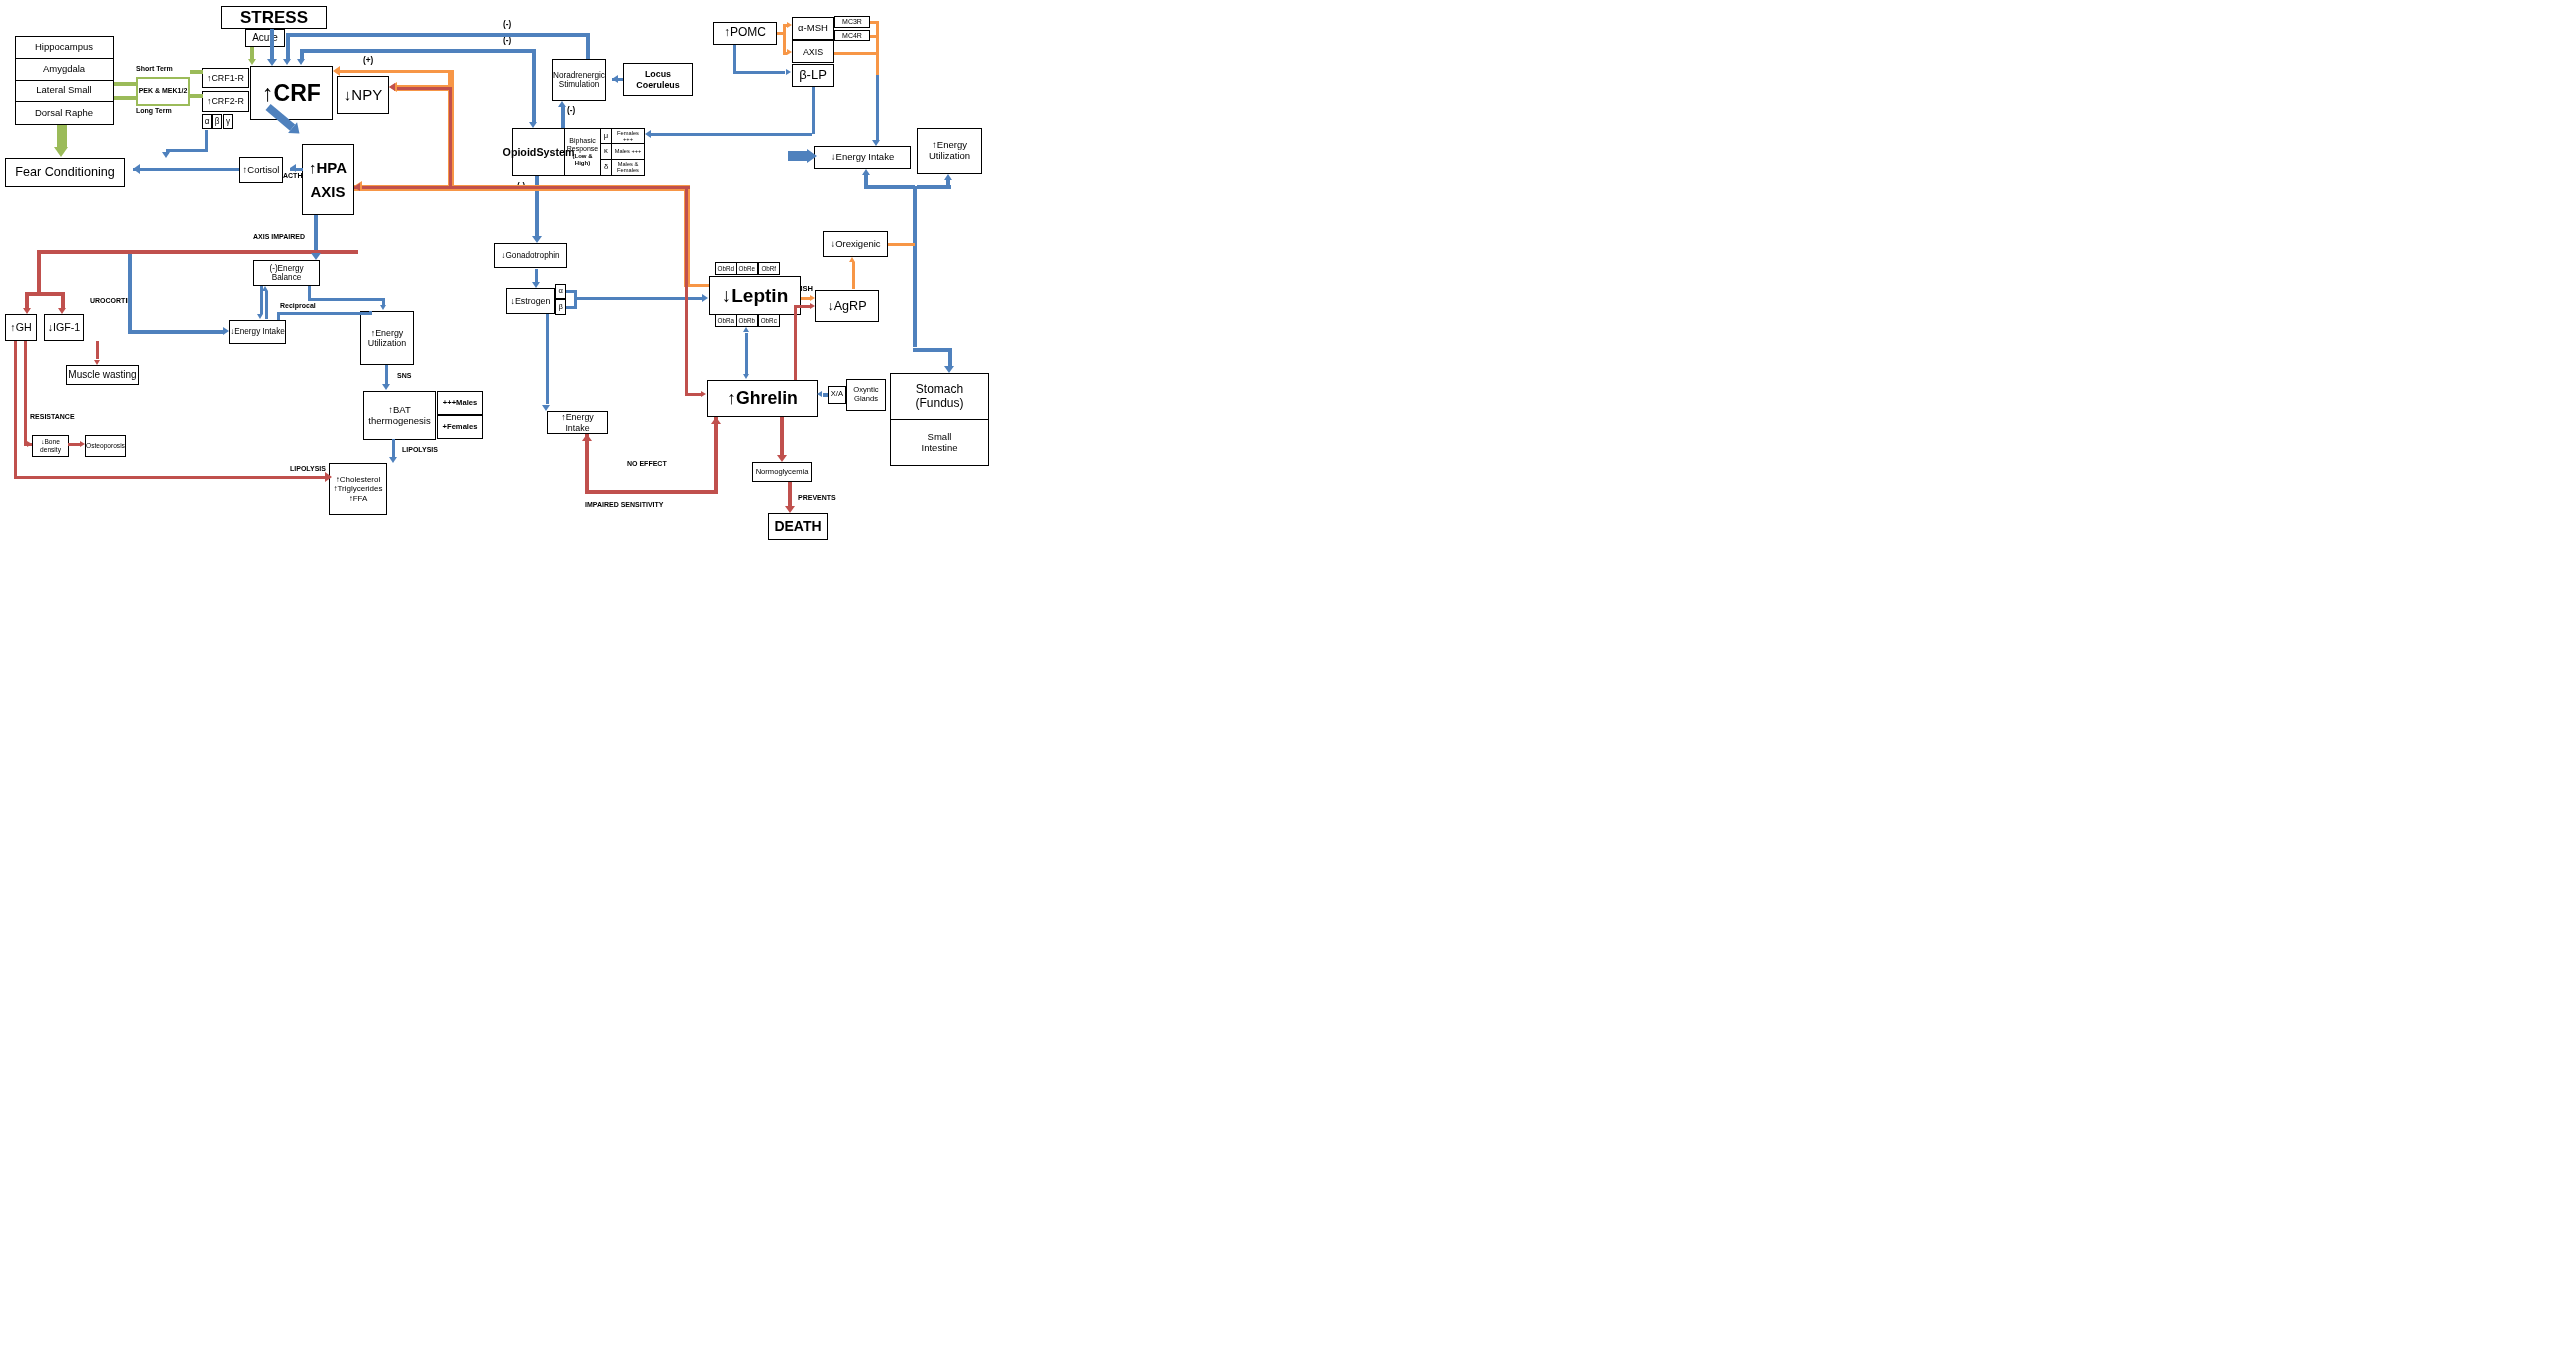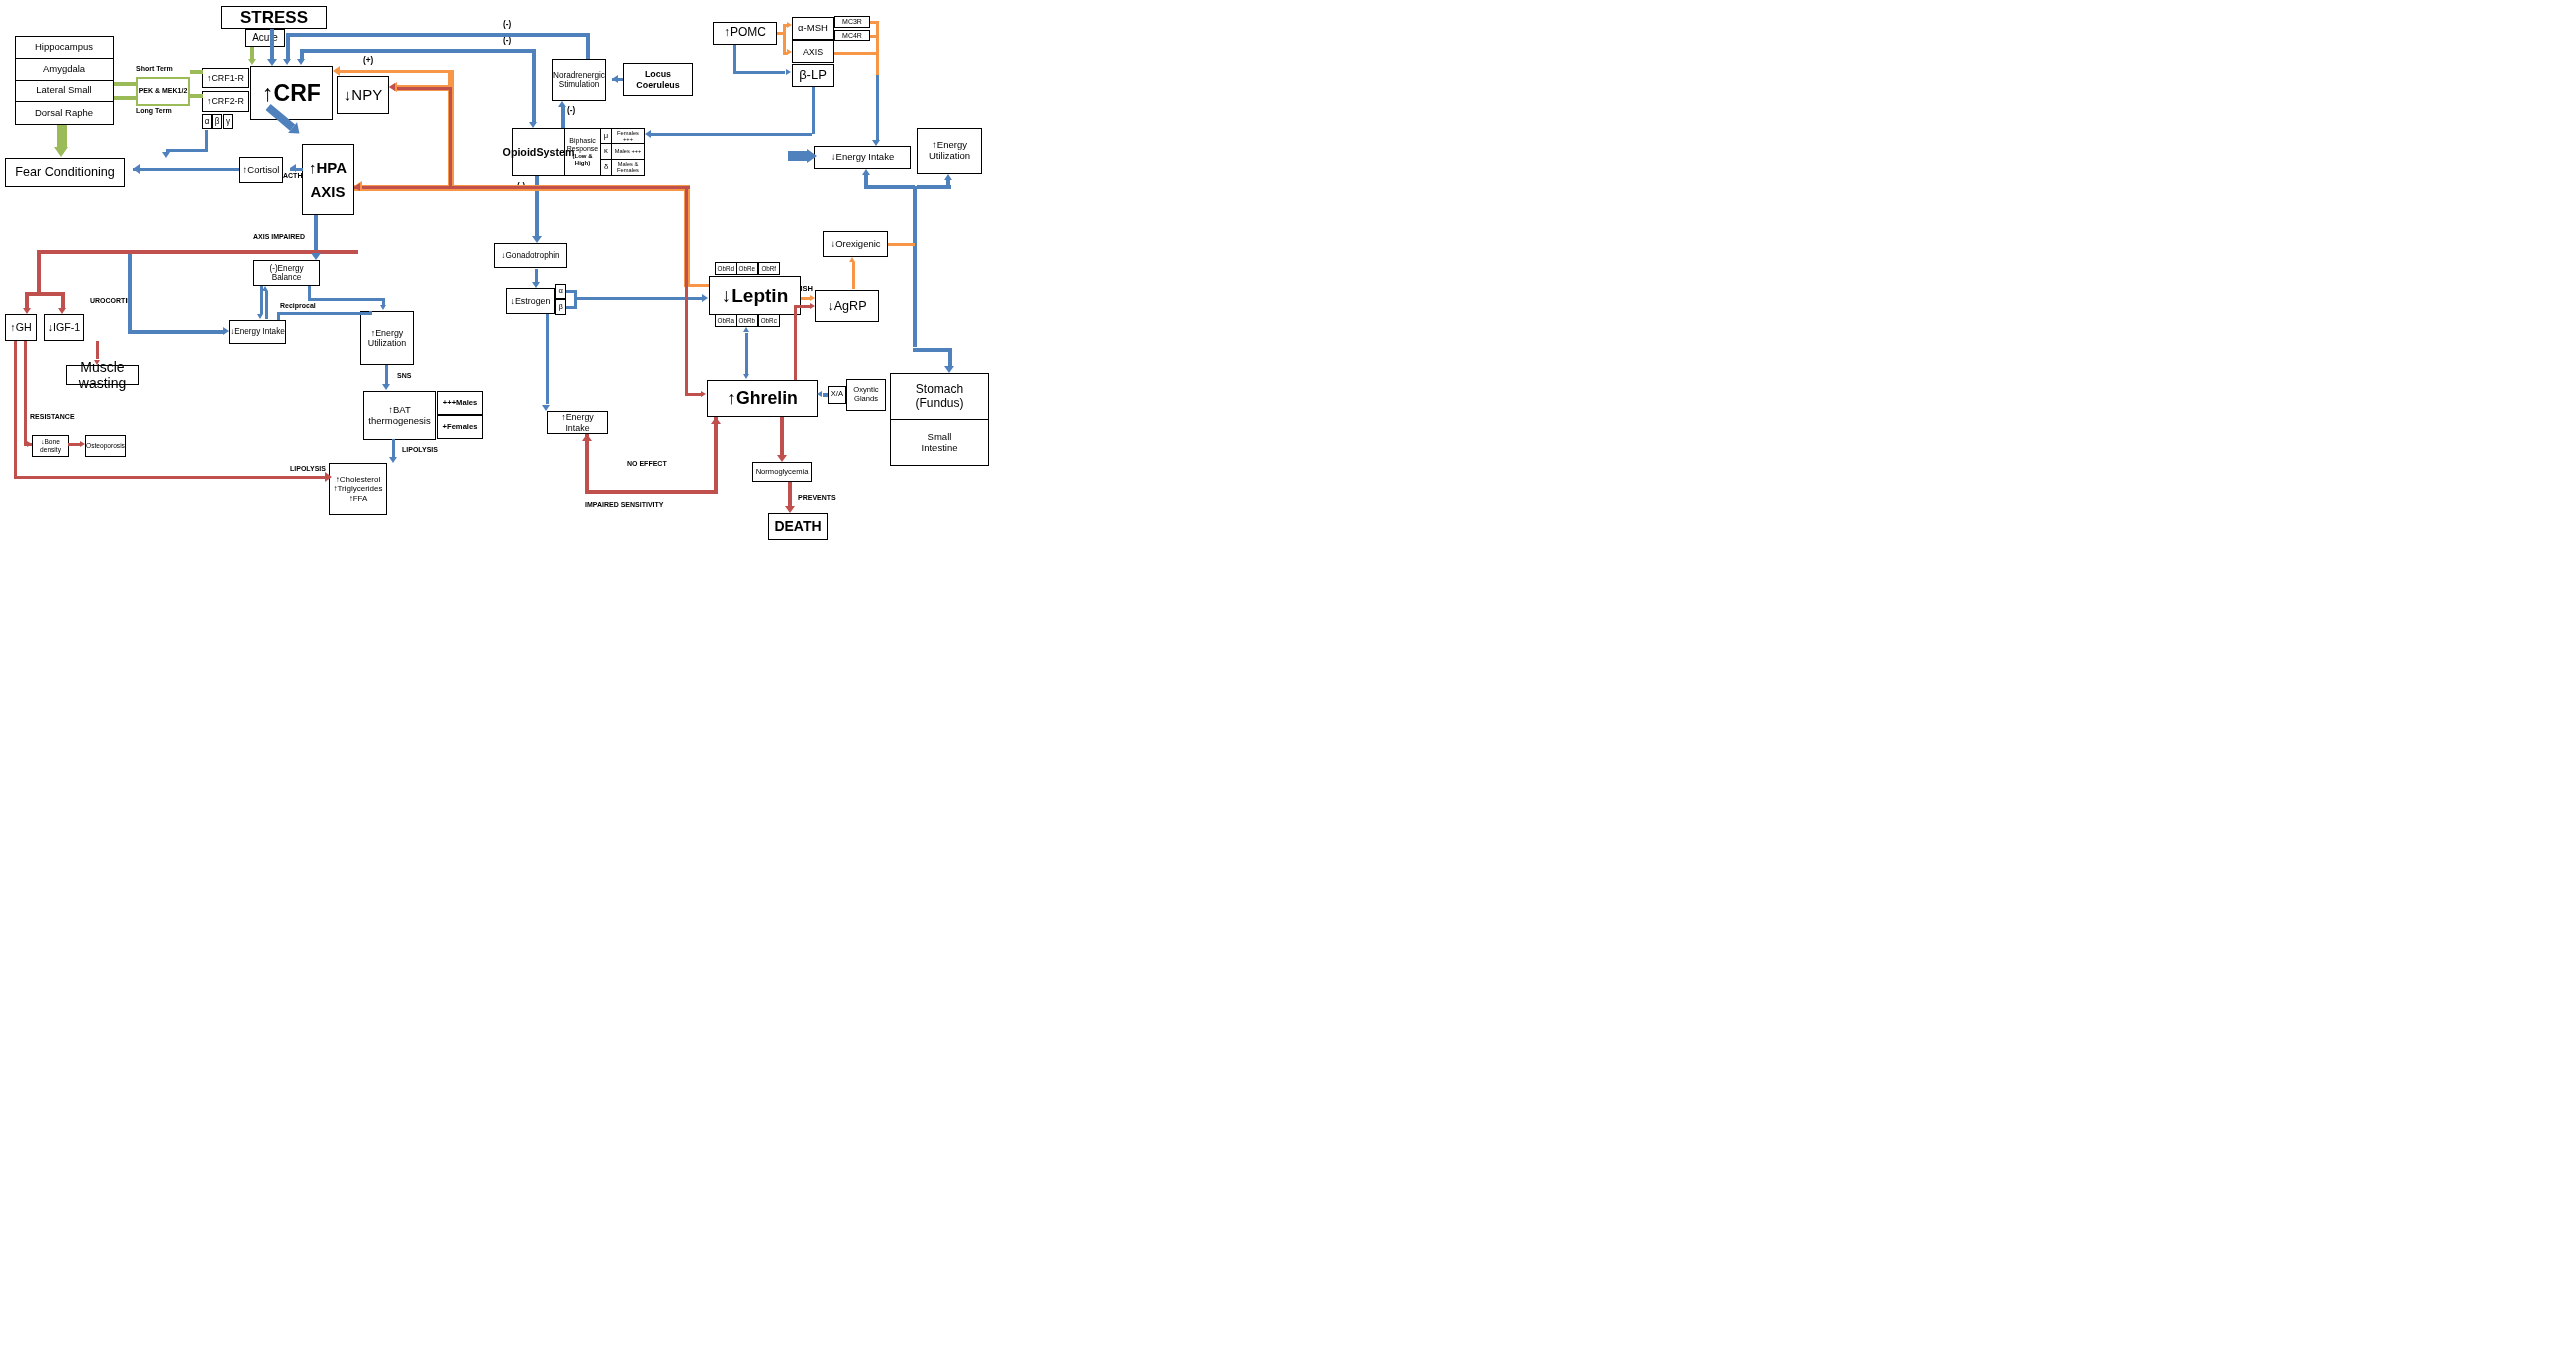--- a/index.html
+++ b/index.html
@@ -156,21 +156,21 @@
   <div class="box" style="left:547px;top:411px;width:61px;height:23px;font-size:8.9px;">↑Energy Intake</div>
   <div class="lbl" style="left:627px;top:460px;font-size:7px;">NO EFFECT</div>
   <div class="lbl" style="left:585px;top:501px;font-size:7px;">IMPAIRED SENSITIVITY</div>
 
   <div class="box" style="left:752px;top:462px;width:60px;height:20px;font-size:7.6px;">Normoglycemia</div>
   <div class="lbl" style="left:798px;top:494px;font-size:7px;">PREVENTS</div>
   <div class="box" style="left:768px;top:513px;width:60px;height:27px;font-weight:bold;font-size:14px;border-width:1.9px;">DEATH</div>
 
   <div class="box" style="left:5px;top:314px;width:32px;height:27px;font-size:10.7px;border-width:1.9px;">↑GH</div>
   <div class="box" style="left:44px;top:314px;width:40px;height:27px;font-size:10.7px;border-width:1.9px;">↓IGF-1</div>
-  <div class="box" style="left:66px;top:365px;width:73px;height:19.6px;font-size:14px;">Muscle wasting</div>
+  <div class="box" style="left:66px;top:365px;width:73px;height:19.6px;font-size:10px;">Muscle wasting</div>
   <div class="lbl" style="left:30px;top:413px;font-size:7px;">RESISTANCE</div>
   <div class="box" style="left:32px;top:435px;width:37px;height:21.5px;font-size:6.6px;">↓Bone density</div>
   <div class="box" style="left:85px;top:435px;width:41px;height:21.5px;font-size:6.6px;">Osteoporosis</div>
 
   <div class="lbl" style="left:363px;top:56px;font-size:8.2px;">(+)</div>
   <div class="lbl" style="left:503px;top:19.6px;font-size:8.2px;">(-)</div>
   <div class="lbl" style="left:503px;top:36px;font-size:8.2px;">(-)</div>
   <div class="lbl" style="left:567px;top:106px;font-size:8.2px;">(-)</div>
   <div class="lbl" style="left:517px;top:182px;font-size:8.2px;">(-)</div>
 

